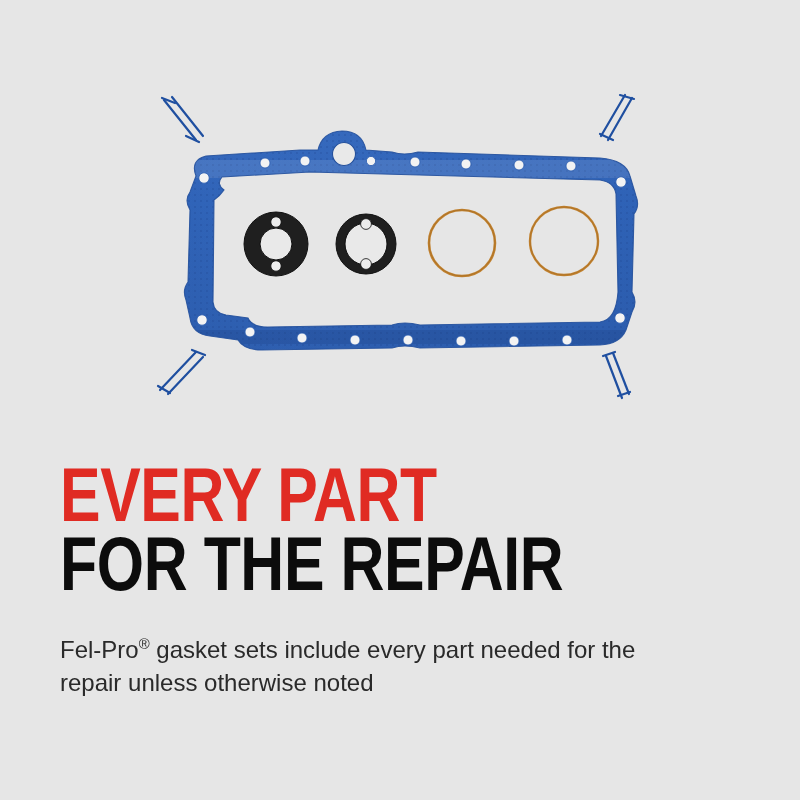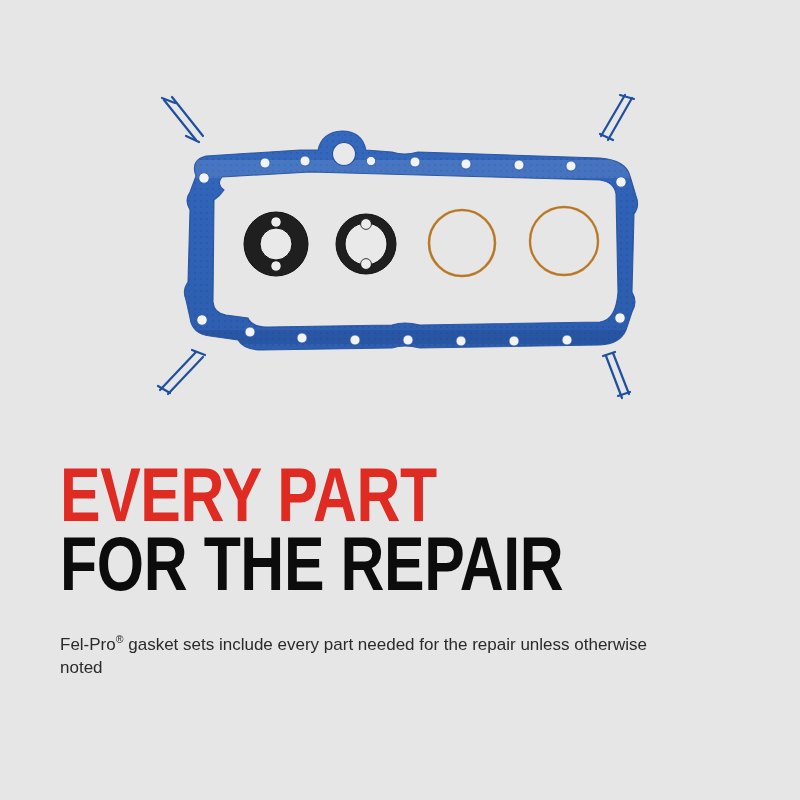--- a/index.html
+++ b/index.html
@@ -56,21 +56,21 @@
     transform: scaleX(0.80);
     transform-origin: left center;
   }
   .headline-1 { color: #e02b23; }
   .headline-2 { color: #0c0c0c; margin-top: 4px; }
 
   .body-copy {
     margin: 0;
     margin-top: 36px;
     color: #2a2a2a;
-    font-size: 17px;
+    font-size: 24px;
     line-height: 1.38;
     font-weight: 400;
     max-width: 620px;
   }
   .body-copy sup {
     font-size: 0.62em;
     vertical-align: super;
     line-height: 0;
   }
 </style>

